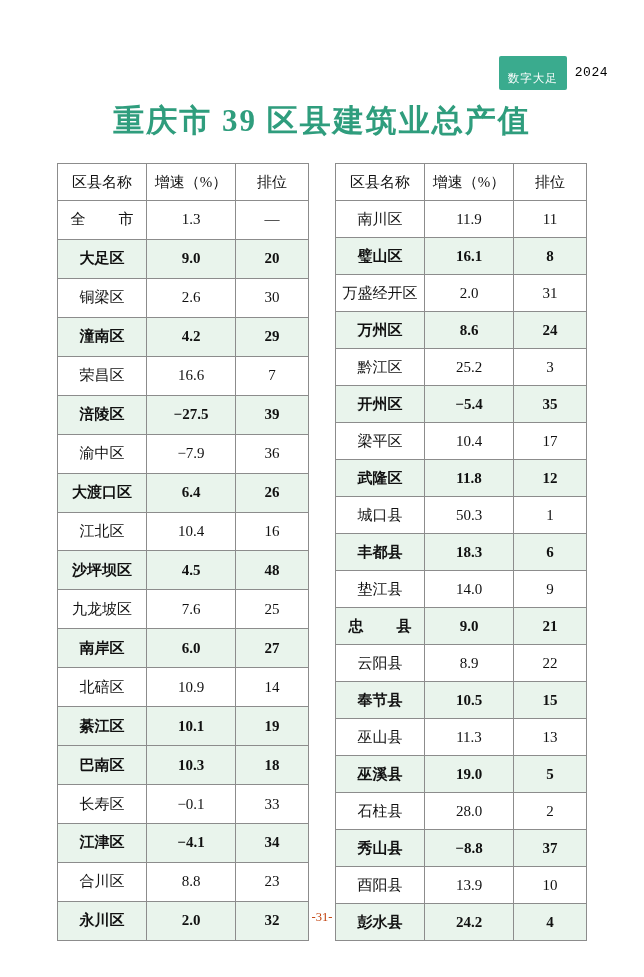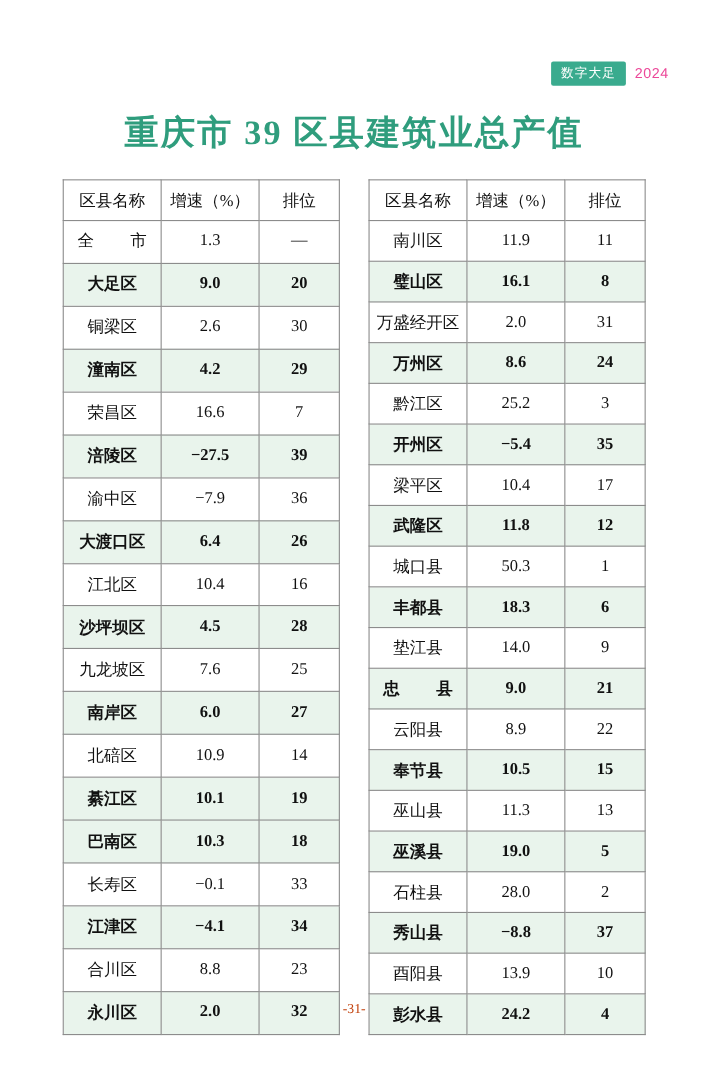--- a/index.html
+++ b/index.html
@@ -28,29 +28,29 @@
     right: 36px;
     display: flex;
     align-items: center;
     gap: 8px;
   }
   .badge {
     background: #3aab8e;
     color: #ffffff;
     font-size: 11.5px;
     letter-spacing: 1px;
-    padding: 5px 9px 4px 9px;
+    padding: 17px 9px 4px 9px;
     border-radius: 2px;
-    font-family: Liberation Sans, sans-serif;
+    font-family: Liberation Mono, monospace;
     line-height: 1.1;
   }
   .year {
-    color: #ec4899;
+    color: #000000;
     font-size: 13px;
-    font-family: Liberation Sans, sans-serif;
+    font-family: Liberation Mono, monospace;
     letter-spacing: 0.5px;
   }
   
   .title {
     position: absolute;
     top: 100px;
     left: 0;
     width: 644px;
     text-align: center;
     color: #2f9d7d;
@@ -170,21 +170,21 @@
             <td class="col-rank">26</td>
           </tr>
           <tr class="plain">
             <td class="col-name">江北区</td>
             <td class="col-rate">10.4</td>
             <td class="col-rank">16</td>
           </tr>
           <tr class="shade">
             <td class="col-name">沙坪坝区</td>
             <td class="col-rate">4.5</td>
-            <td class="col-rank">28</td>
+            <td class="col-rank">48</td>
           </tr>
           <tr class="plain">
             <td class="col-name">九龙坡区</td>
             <td class="col-rate">7.6</td>
             <td class="col-rank">25</td>
           </tr>
           <tr class="shade">
             <td class="col-name">南岸区</td>
             <td class="col-rate">6.0</td>
             <td class="col-rank">27</td>

